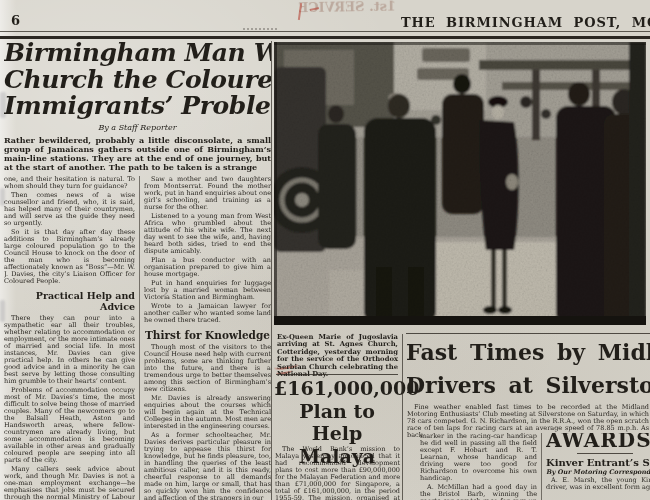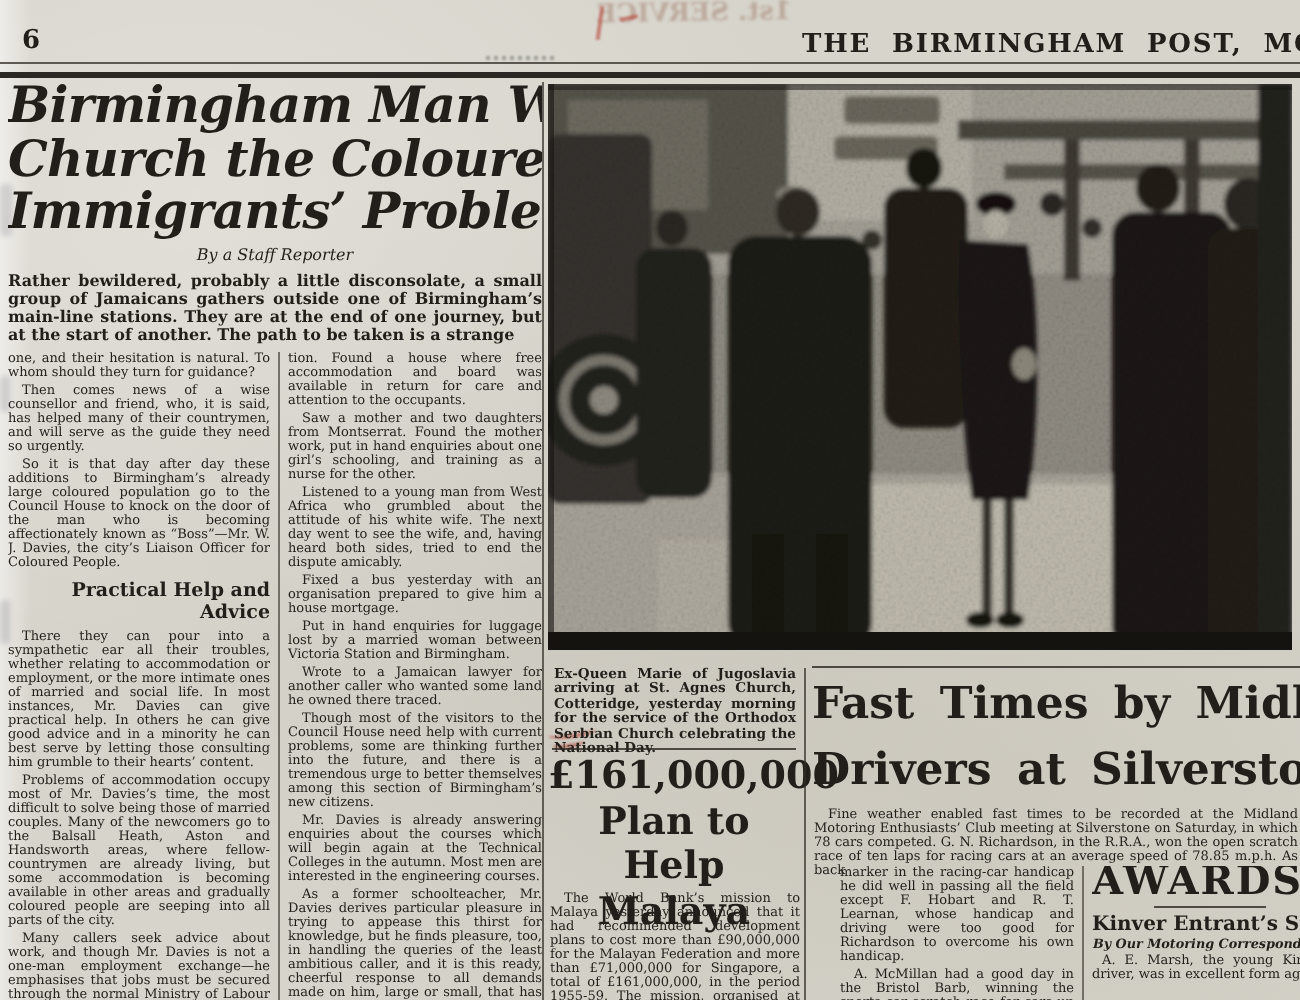--- a/index.html
+++ b/index.html
@@ -109,26 +109,26 @@
         <p>Then comes news of a wise counsellor and friend, who, it is said, has helped many of their countrymen, and will serve as the guide they need so urgently.</p>
         <p>So it is that day after day these additions to Birmingham’s already large coloured population go to the Council House to knock on the door of the man who is becoming affectionately known as “Boss”—Mr. W. J. Davies, the city’s Liaison Officer for Coloured People.</p>
         <div class="subhead-a">Practical Help and Advice</div>
         <p>There they can pour into a sympathetic ear all their troubles, whether relating to accommodation or employment, or the more intimate ones of married and social life. In most instances, Mr. Davies can give practical help. In others he can give good advice and in a minority he can best serve by letting those consulting him grumble to their hearts’ content.</p>
         <p>Problems of accommodation occupy most of Mr. Davies’s time, the most difficult to solve being those of married couples. Many of the newcomers go to the Balsall Heath, Aston and Handsworth areas, where fellow-countrymen are already living, but some accommodation is becoming available in other areas and gradually coloured people are seeping into all parts of the city.</p>
         <p>Many callers seek advice about work, and though Mr. Davies is not a one-man employment exchange—he emphasises that jobs must be secured through the normal Ministry of Labour channels—he is able to tell some of the men and women which firms are likely to afford them openings.</p>
 
       </div>
       <div class="col-divider"></div>
       <div class="colR">
-        <p class="no-indent">tion. Found a house where free accommodation and board was available in return for care and attention to the occupants.</p>
         <p>Saw a mother and two daughters from Montserrat. Found the mother work, put in hand enquiries about one girl’s schooling, and training as a nurse for the other.</p>
         <p>Listened to a young man from West Africa who grumbled about the attitude of his white wife. The next day went to see the wife, and, having heard both sides, tried to end the dispute amicably.</p>
-        <p>Fixed a bus yesterday with an organisation prepared to give him a house mortgage.</p>
+        <p>Plan a bus conductor with an organisation prepared to give him a house mortgage.</p>
         <p>Put in hand enquiries for luggage lost by a married woman between Victoria Station and Birmingham.</p>
         <p>Wrote to a Jamaican lawyer for another caller who wanted some land he owned there traced.</p>
+        <div class="subhead-b">Thirst for Knowledge</div>
         <p>Though most of the visitors to the Council House need help with current problems, some are thinking further into the future, and there is a tremendous urge to better themselves among this section of Birmingham’s new citizens.</p>
         <p>Mr. Davies is already answering enquiries about the courses which will begin again at the Technical Colleges in the autumn. Most men are interested in the engineering courses.</p>
         <p>As a former schoolteacher, Mr. Davies derives particular pleasure in trying to appease this thirst for knowledge, but he finds pleasure, too, in handling the queries of the least ambitious caller, and it is this ready, cheerful response to all demands made on him, large or small, that has so quickly won him the confidence and affection of the strangers in our</p>
       </div>
     </div>
   </div>
 
   <div class="v-rule" style="left:271px;top:41px;height:459px;"></div>
 
   <div class="photo-frame">

